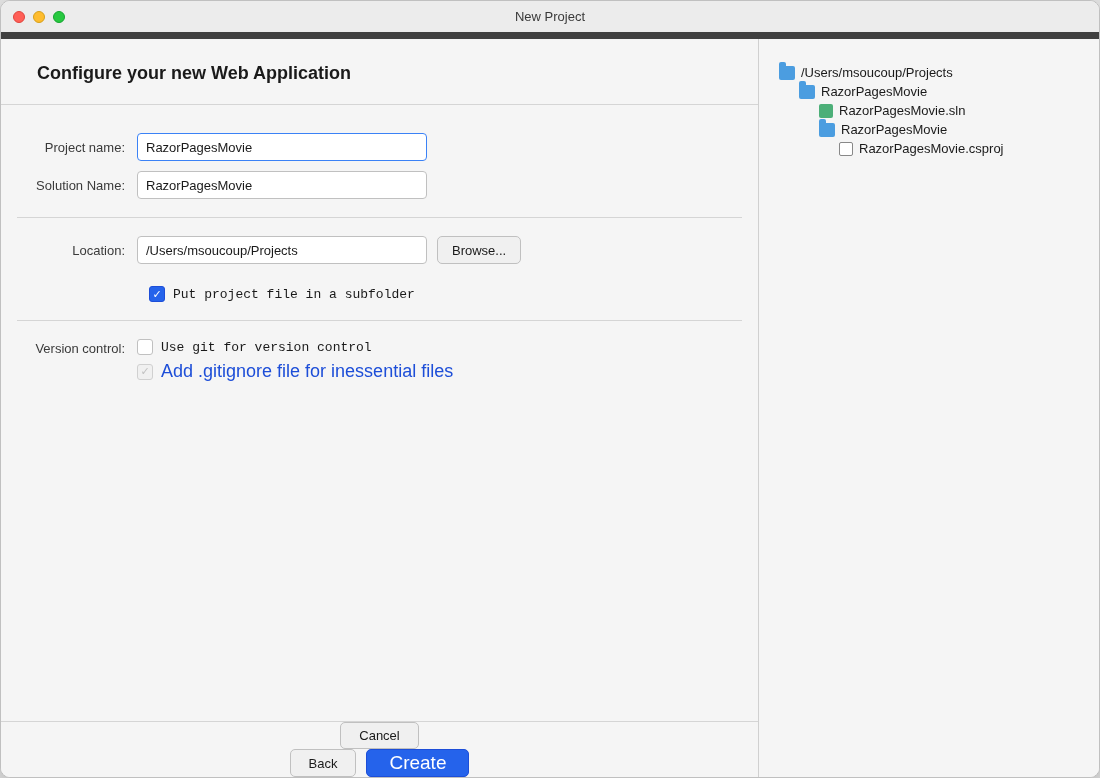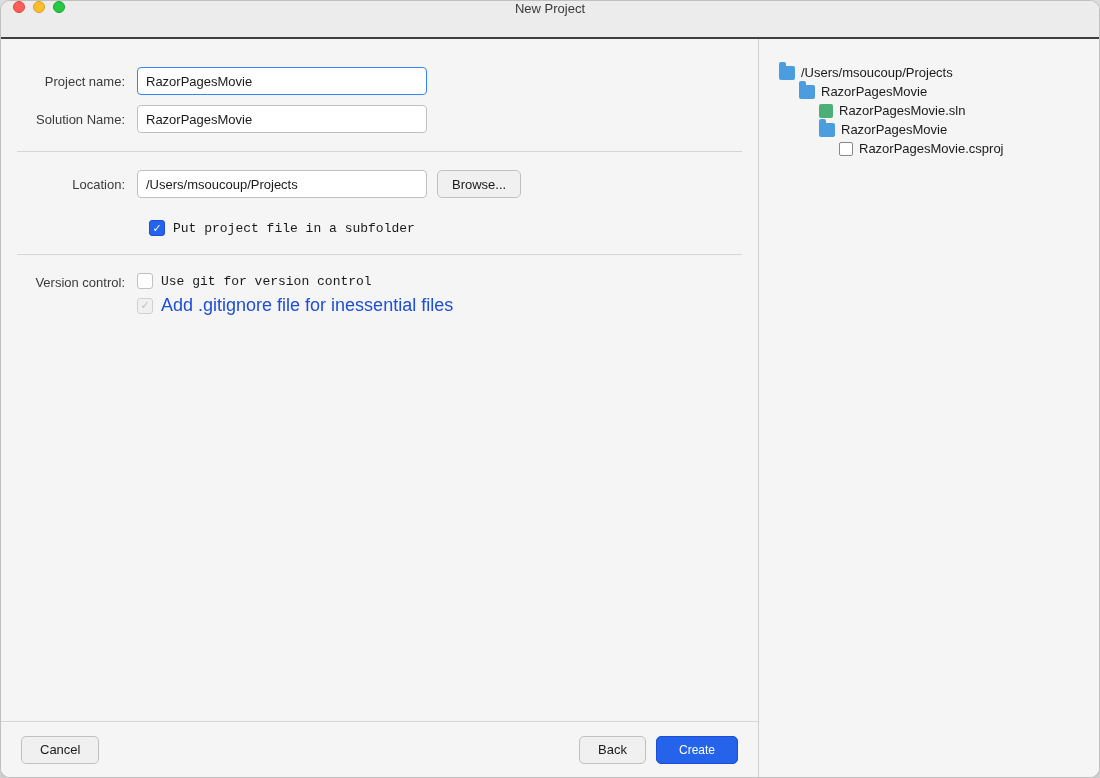--- a/index.html
+++ b/index.html
@@ -22,23 +22,23 @@
       border: 1px solid #c0c0c0;
       box-shadow: 0 10px 40px rgba(0,0,0,0.3);
       display: flex;
       flex-direction: column;
       overflow: hidden;
     }
 
     .titlebar {
       height: 38px;
       background: #ececec;
-      border-bottom: 2px solid #404040;
-      display: flex;
-      align-items: flex-start;
+      border-bottom: 7px solid #404040;
+      display: flex;
+      align-items: center;
       justify-content: center;
       position: relative;
       flex-shrink: 0;
     }
 
     .traffic-lights {
       position: absolute;
       left: 12px;
       display: flex;
       gap: 8px;
@@ -259,20 +259,21 @@
     
     .footer {
       height: 56px;
       border-top: 1px solid #d5d5d5;
       background: #f5f5f5;
       display: flex;
       align-items: center;
       justify-content: space-between;
       padding: 0 20px;
       flex-shrink: 0;
+      flex-direction: column;
     }
 
     .cancel-button {
       height: 28px;
       padding: 0 18px;
       background: #f0f0f0;
       border: 1px solid #c0c0c0;
       border-radius: 5px;
       font-size: 13px;
       cursor: pointer;
@@ -294,21 +295,21 @@
       cursor: pointer;
       color: #1a1a1a;
     }
 
     .create-button {
       height: 28px;
       padding: 0 22px;
       background: #2563eb;
       border: 1px solid #1d4ed8;
       border-radius: 5px;
-      font-size: 12px;
+      font-size: 19px;
       cursor: pointer;
       color: white;
       font-weight: 500;
     }
 
     
     .preview-panel {
       width: 340px;
       background: #f5f5f5;
       padding: 24px 20px;
@@ -396,20 +397,23 @@
       <div class="traffic-light minimize"></div>
       <div class="traffic-light maximize"></div>
     </div>
     <span class="titlebar-title">New Project</span>
   </div>
 
   <div class="content-area">
 
     <div class="main-panel">
 
+      <div class="main-header">
+        <h1>Configure your new Web Application</h1>
+      </div>
 
       <div class="form-area">
 
         <div class="form-row">
           <label class="form-label">Project name:</label>
           <input class="form-input" type="text" value="RazorPagesMovie" style="">
         </div>
 
         <div class="form-row">
           <label class="form-label">Solution Name:</label>

